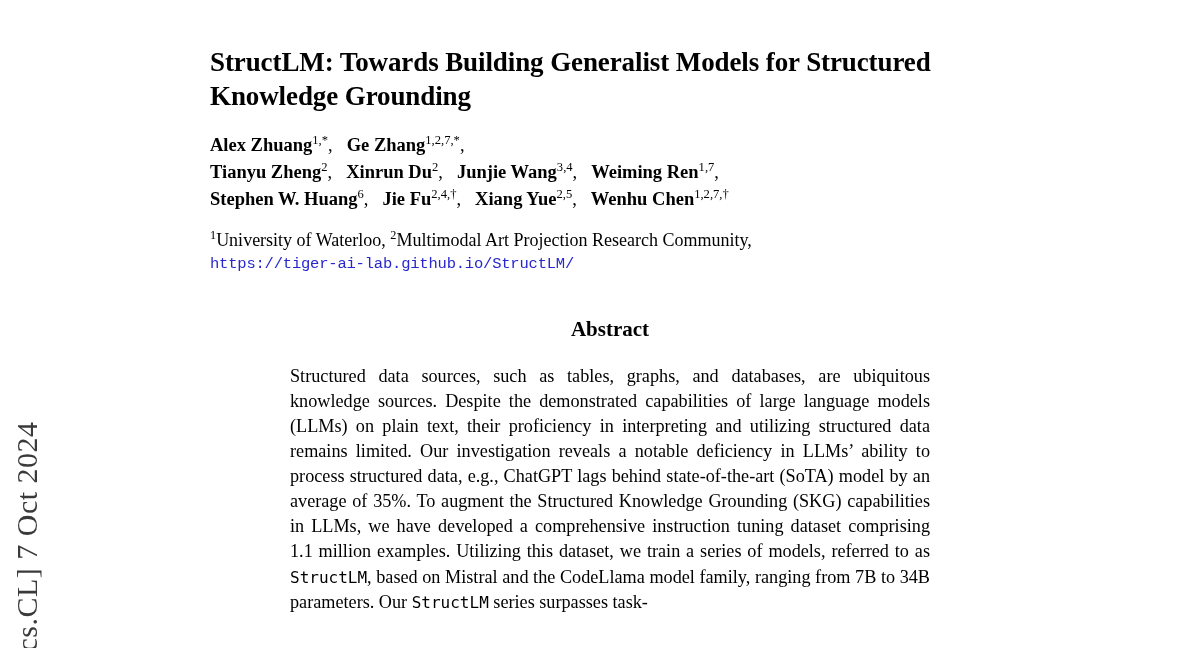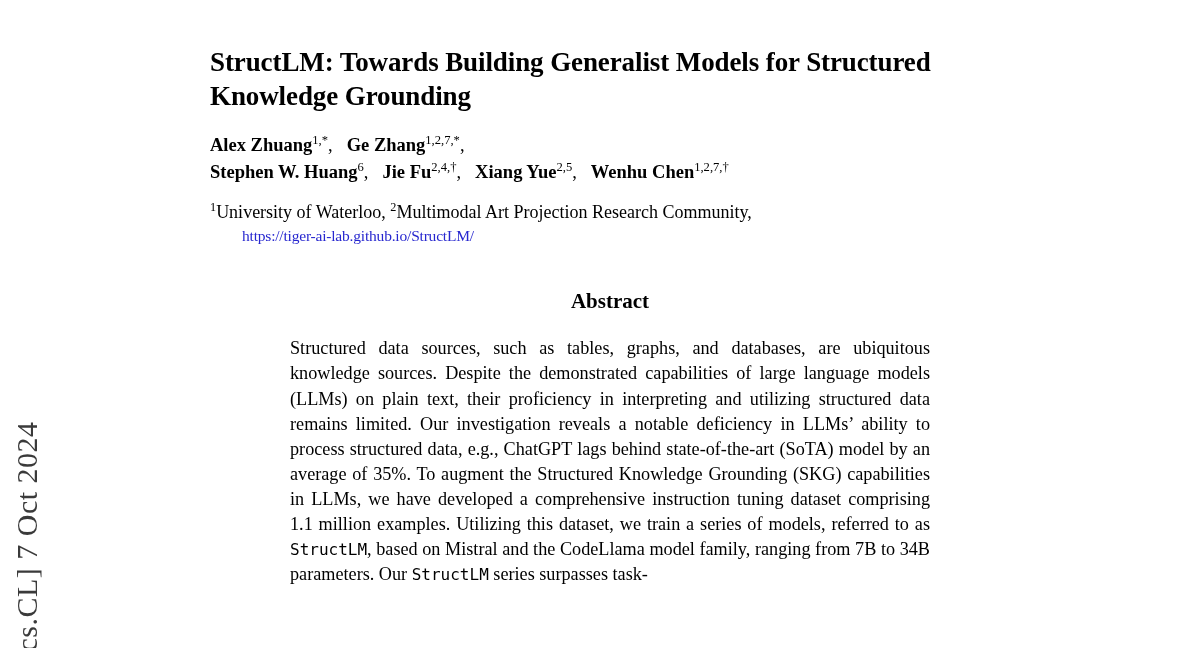--- a/index.html
+++ b/index.html
@@ -76,25 +76,24 @@
     margin-top: 13px;
     font-size: 18px;
     line-height: 1.45;
   }
   .affiliations .aline {
     white-space: nowrap;
   }
 
   .project-url {
     margin-top: 2px;
-    font-family: Liberation Serif, serif;
+    font-family: Liberation Mono, monospace;
     font-size: 15.5px;
     color: #2727cf;
     letter-spacing: -0.2px;
-    margin-left: 32px;
   }
   .project-url a {
     color: #2727cf;
     text-decoration: none;
   }
 
   .abstract-head {
     margin-top: 44px;
     text-align: center;
     font-weight: bold;
@@ -122,20 +121,21 @@
 <body>
 
 <div class="arxiv-stamp">[cs.CL]  7 Oct 2024</div>
 
 <div class="paper">
 
   <div class="title">StructLM: Towards Building Generalist Models for Structured Knowledge Grounding</div>
 
   <div class="authors">
       <div class="line"><span><span class="name">Alex Zhuang</span><sup>1,*</sup>,</span><span class="gap"></span><span><span class="name">Ge Zhang</span><sup>1,2,7,*</sup>,</span></div>
+      <div class="line"><span><span class="name">Tianyu Zheng</span><sup>2</sup>,</span><span class="gap"></span><span><span class="name">Xinrun Du</span><sup>2</sup>,</span><span class="gap"></span><span><span class="name">Junjie Wang</span><sup>3,4</sup>,</span><span class="gap"></span><span><span class="name">Weiming Ren</span><sup>1,7</sup>,</span></div>
       <div class="line"><span><span class="name">Stephen W. Huang</span><sup>6</sup>,</span><span class="gap"></span><span><span class="name">Jie Fu</span><sup>2,4,†</sup>,</span><span class="gap"></span><span><span class="name">Xiang Yue</span><sup>2,5</sup>,</span><span class="gap"></span><span><span class="name">Wenhu Chen</span><sup>1,2,7,†</sup></span></div>
     </div>
 
   <div class="affiliations">
       <div class="aline"><sup>1</sup>University of Waterloo, <sup>2</sup>Multimodal Art Projection Research Community,</div>
     </div>
 
   <div class="project-url">
     <a href="#">https://tiger-ai-lab.github.io/StructLM/</a>
   </div>

